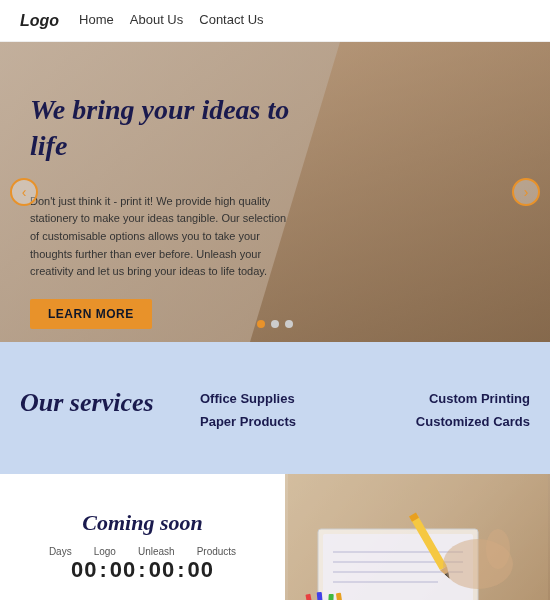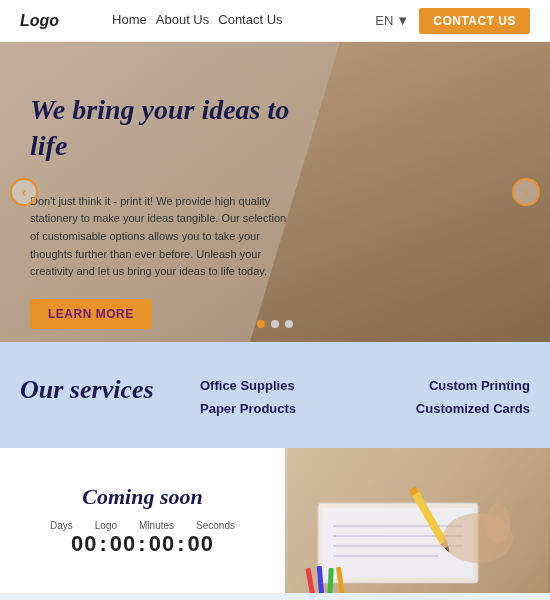--- a/index.html
+++ b/index.html
@@ -10,21 +10,21 @@
       display: flex;
       align-items: center;
       justify-content: space-between;
       padding: 10px 20px;
       background: #fff;
       border-bottom: 1px solid #eee;
       height: 42px;
     }
     .nav-left { display: flex; align-items: flex-start; gap: 20px; }
     .logo { font-style: italic; font-weight: bold; font-size: 16px; color: #222; }
-    .nav-links { display: flex; gap: 9px; margin-left: 33px; }
+    .nav-links { display: flex; gap: 16px; }
     .nav-links a { font-size: 13px; color: #333; text-decoration: none; }
     .nav-right { display: flex; align-items: center; gap: 10px; }
     .lang-selector { display: flex; align-items: center; gap: 3px; font-size: 13px; color: #555; cursor: pointer; }
     .contact-btn {
       background: #e8922a;
       color: #fff;
       border: none;
       padding: 6px 14px;
       font-size: 12px;
       font-weight: bold;
@@ -72,21 +72,21 @@
     }
     .hero-desc {
       font-size: 11px;
       color: #333;
       line-height: 1.6;
       margin-bottom: 18px;
       margin-top: 28px;
     }
     .learn-btn {
       background: #e8922a;
-      color: #701a75;
+      color: #0f172a;
       border: none;
       padding: 8px 18px;
       font-size: 12px;
       font-weight: bold;
       cursor: pointer;
       border-radius: 2px;
       letter-spacing: 0.5px;
     }
     .hero-arrow {
       position: absolute;
@@ -121,21 +121,21 @@
       height: 8px;
       border-radius: 50%;
       background: #ccc;
       cursor: pointer;
     }
     .hero-dot.active { background: #e8922a; }
 
     
     .services-section {
       background: #c8d8f0;
-      padding: 32px 20px;
+      padding: 45px 20px;
       display: flex;
       align-items: flex-start;
       gap: 20px;
     }
     .services-title {
       font-family: Georgia, serif;
       font-style: italic;
       font-size: 26px;
       font-weight: bold;
       color: #1a1a4e;
@@ -231,27 +231,20 @@
 
 <nav>
   <div class="nav-left">
     <span class="logo">Logo</span>
     <div class="nav-links">
       <a>Home</a>
       <a>About Us</a>
       <a>Contact Us</a>
     </div>
   </div>
-  <div class="nav-right">
-    <div class="lang-selector">
-      <span>EN</span>
-      <span>▼</span>
-    </div>
-    <button class="contact-btn">CONTACT US</button>
-  </div>
 </nav>
 
 <div class="hero">
   <div class="hero-bg"></div>
   <div class="hero-pen"></div>
 
   <div class="hero-arrow hero-arrow-left">‹</div>
 
   <div class="hero-content">
     <h1 class="hero-title">We bring your ideas to life</h1>
@@ -277,22 +270,22 @@
     <a class="service-link">Customized Cards</a>
   </div>
 </div>
 
 <div class="coming-section">
   <div class="coming-left">
     <div class="coming-title">Coming soon</div>
     <div class="timer-labels">
       <span>Days</span>
       <span>Logo</span>
-      <span>Minutes</span>
-      <span>Seconds</span>
+      <span>Unleash</span>
+      <span>Products</span>
     </div>
     <div class="timer-values">
       <span>00</span>
       <span class="timer-sep"> : </span>
       <span>00</span>
       <span class="timer-sep"> : </span>
       <span>00</span>
       <span class="timer-sep"> : </span>
       <span>00</span>
     </div>

